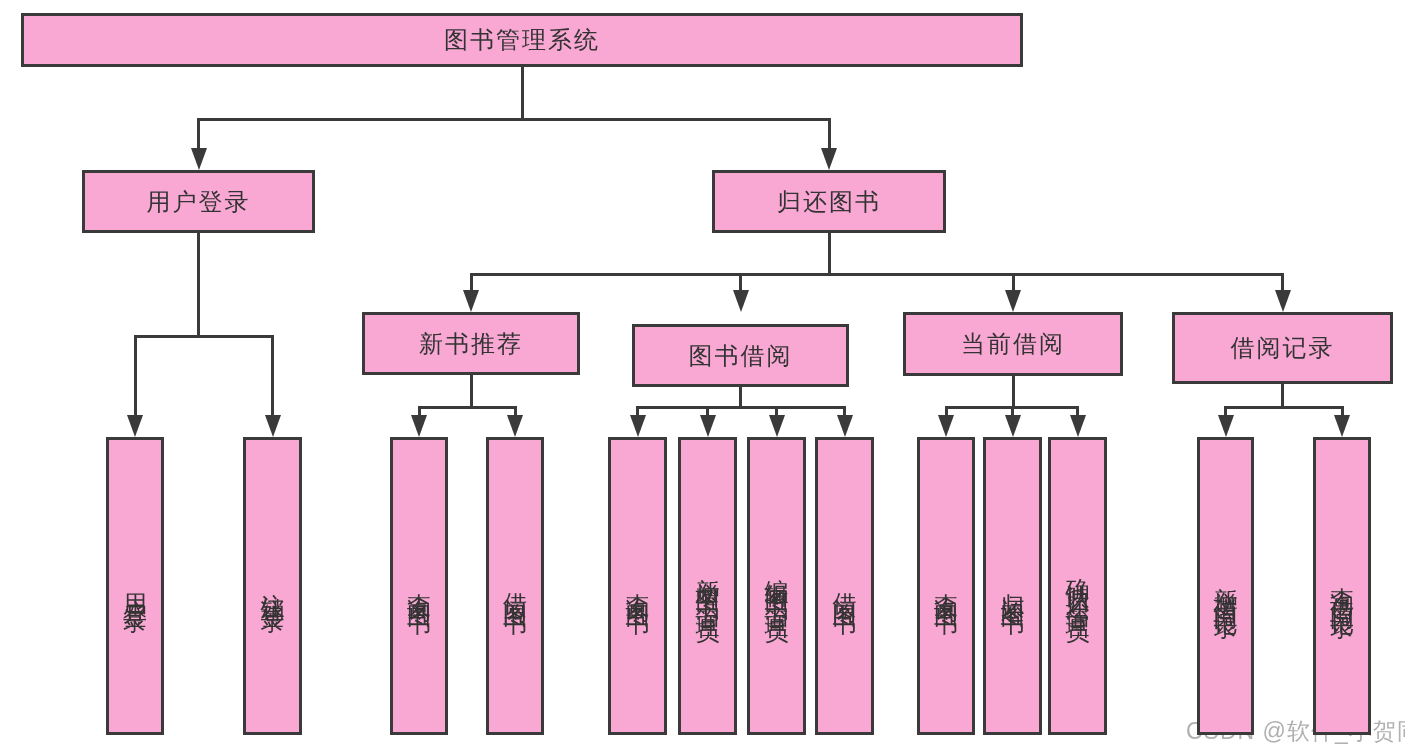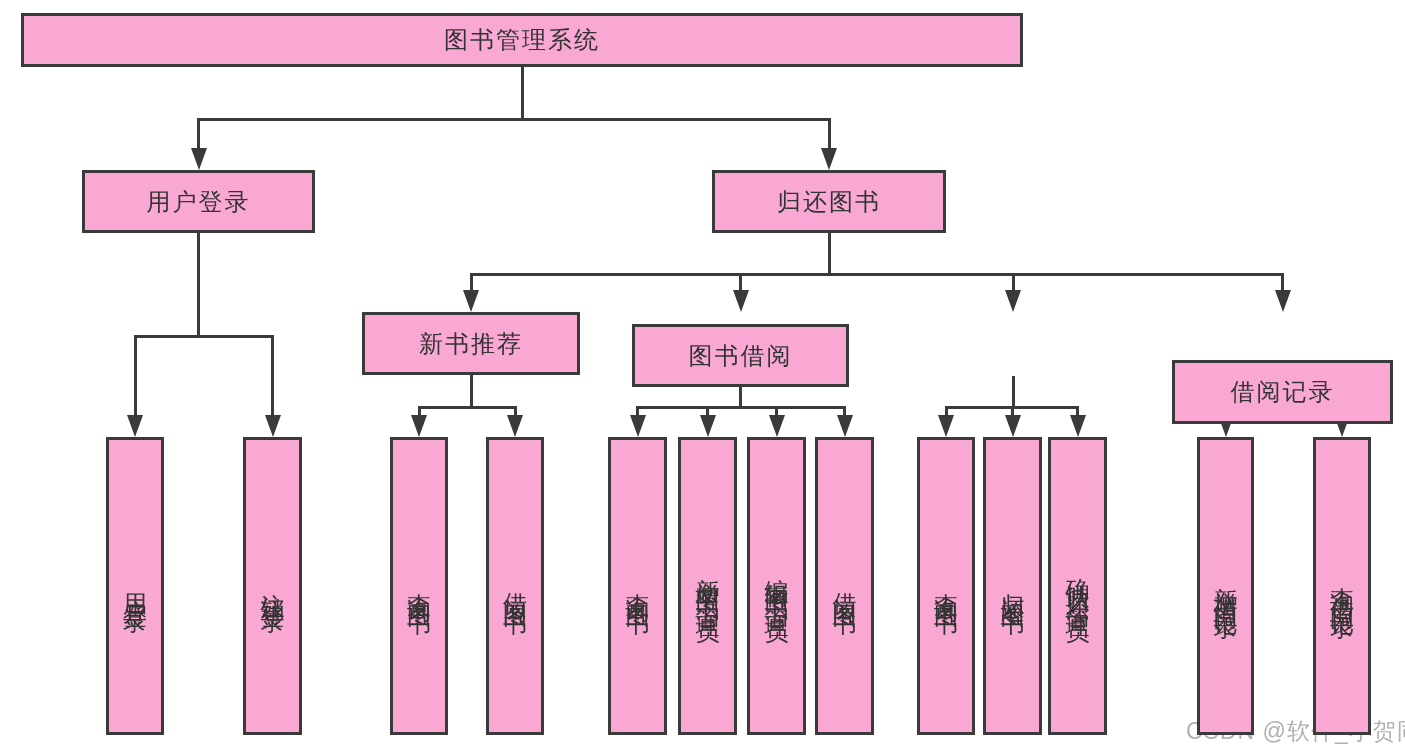--- a/index.html
+++ b/index.html
@@ -122,21 +122,24 @@
     </div>
     <div class="node horizontal" style="left: 712px; top: 170px; width: 234px; height: 63px;">
       <span class="label">归还图书</span>
     </div>
     <div class="node horizontal" style="left: 362px; top: 312px; width: 218px; height: 63px; justify-content: center;">
       <span class="label">新书推荐</span>
     </div>
     <div class="node horizontal" style="left: 632px; top: 324px; width: 217px; height: 63px;">
       <span class="label">图书借阅</span>
     </div>
-    <div class="node horizontal" style="left: 1172px; top: 312px; width: 221px; height: 64px; margin-top: 48px;">
+    <div class="node horizontal" style="left: 903px; top: 312px; width: 220px; height: 64px;">
+      <span class="label">当前借阅</span>
+    </div>
+    <div class="node horizontal" style="left: 1172px; top: 312px; width: 221px; height: 72px;">
       <span class="label">借阅记录</span>
     </div>
     <div class="node vertical" style="left: 106px; top: 437px; width: 58px; height: 298px;">
       <span class="label">用户登录</span>
     </div>
     <div class="node vertical" style="left: 243px; top: 437px; width: 59px; height: 298px;">
       <span class="label">注销登录</span>
     </div>
     <div class="node vertical" style="left: 390px; top: 437px; width: 58px; height: 298px;">
       <span class="label">查询图书</span>

